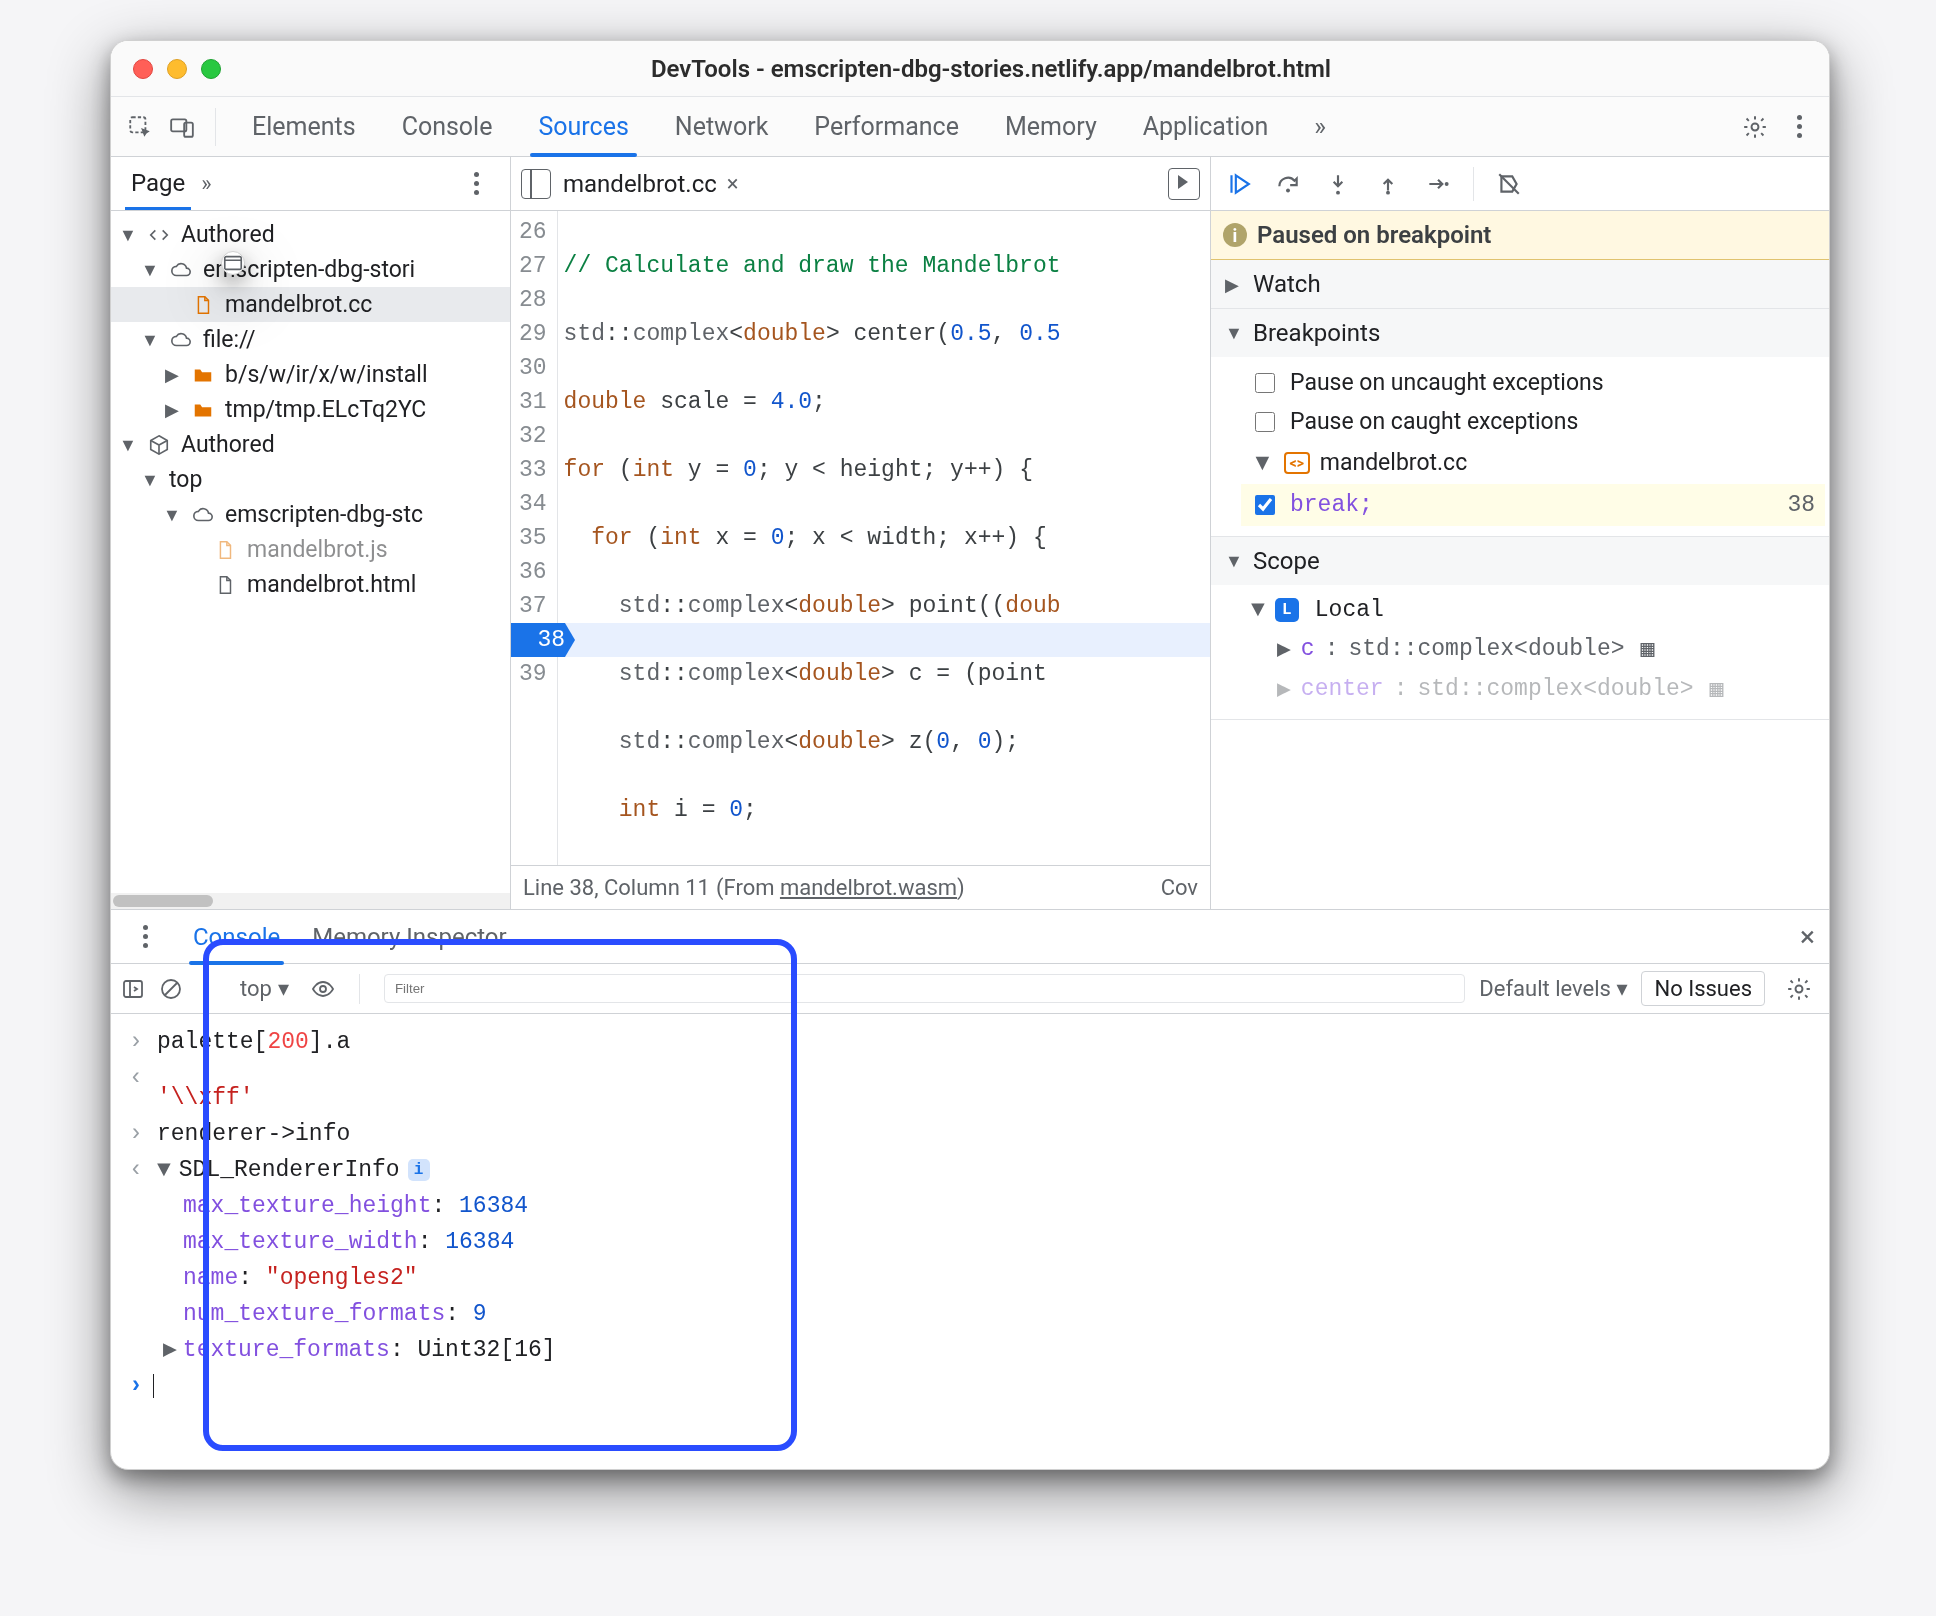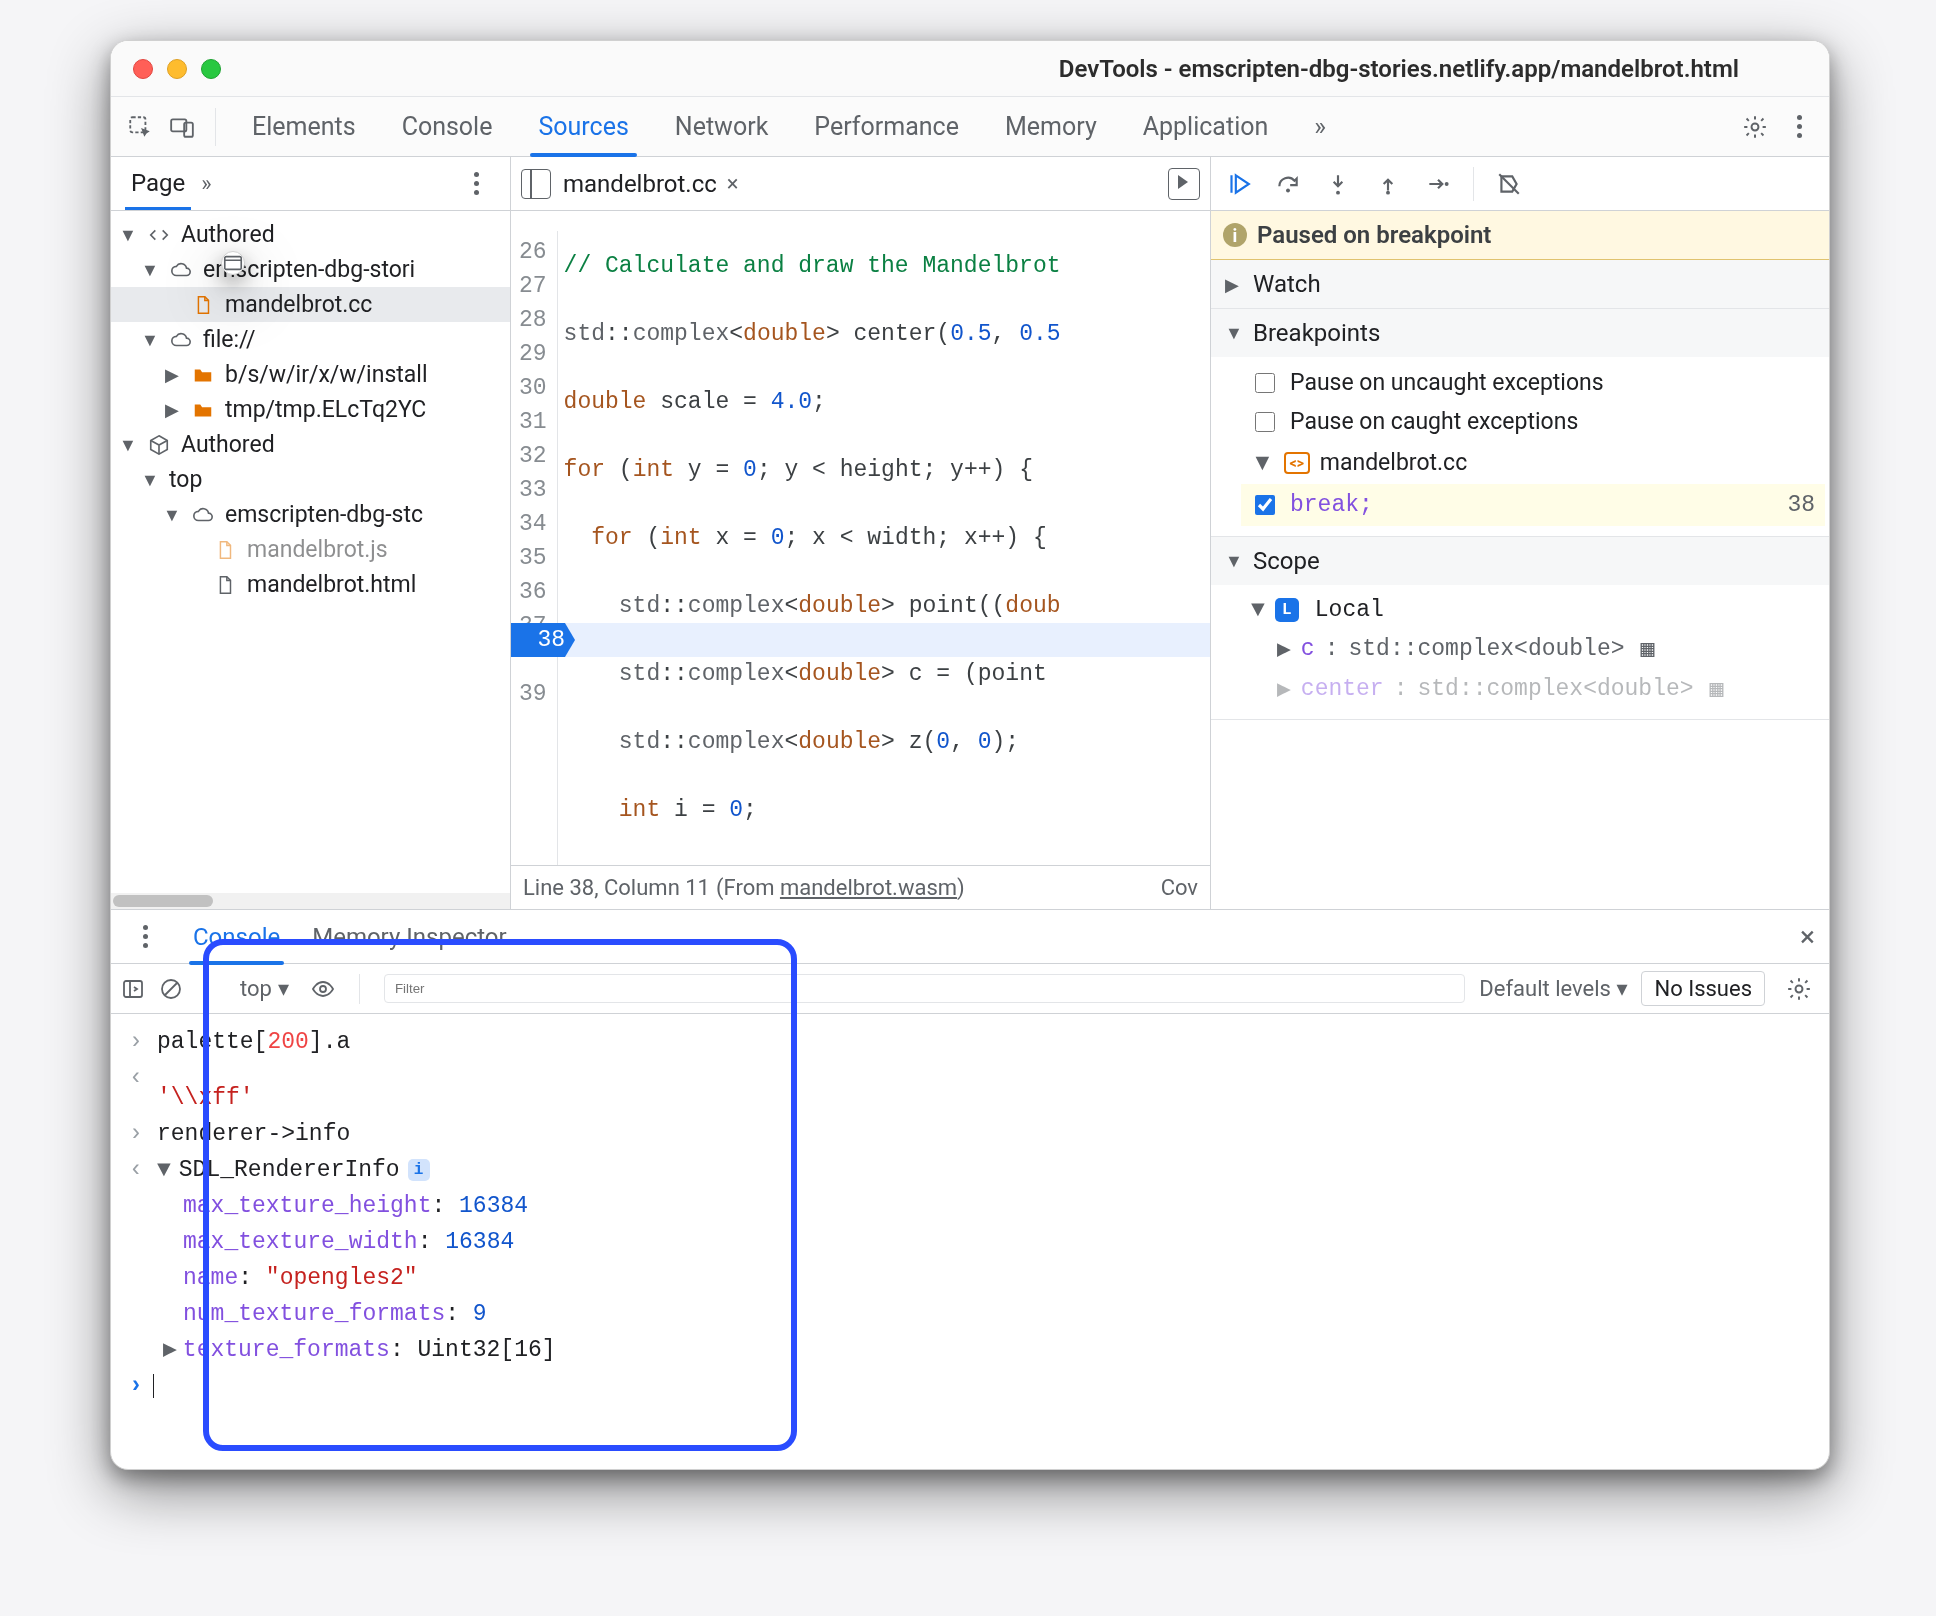--- a/index.html
+++ b/index.html
@@ -43,21 +43,21 @@
     overflow:hidden;display:flex;flex-direction:column;
     border:1px solid #d0d0d0;
   }
   
   .titlebar{height:56px;display:flex;align-items:center;background:#fafafa;border-bottom:1px solid var(--border-light);}
   .traffic{display:flex;gap:14px;padding:0 22px;}
   .dot{width:20px;height:20px;border-radius:50%;}
   .dot.red{background:#ff5f57;border:1px solid #e24640;}
   .dot.yellow{background:#febc2e;border:1px solid #dea024;}
   .dot.green{background:#28c840;border:1px solid #1fa232;}
-  .title{flex:1;text-align:right;font-size:24px;color:#2c2c2c;font-weight:600;padding-right:90px;}
+  .title{flex:1;text-align:center;font-size:24px;color:#2c2c2c;font-weight:600;padding-right:90px;}
   
   .maintabs{height:60px;background:#fbfbfb;border-bottom:1px solid var(--border);display:flex;align-items:center;padding:0 10px;gap:4px;}
   .tbicon{width:38px;height:38px;display:flex;align-items:center;justify-content:center;color:#5f6368;}
   .tbicon svg{width:26px;height:26px;stroke:currentColor;fill:none;stroke-width:1.7;}
   .divider{width:1px;height:38px;background:var(--border-light);margin:0 10px;}
   .tabs{display:flex;gap:30px;margin-left:14px;}
   .tab{font-size:25px;color:#5f6368;padding:14px 8px;position:relative;cursor:pointer;}
   .tab.active{color:#1a73e8;}
   .tab.active::after{content:"";position:absolute;left:0;right:0;bottom:-2px;height:4px;background:var(--tab-ind);border-radius:2px;}
   .spacer{flex:1;}
@@ -94,21 +94,21 @@
   
   .edhdr{height:54px;border-bottom:1px solid var(--border);display:flex;align-items:center;padding:0 10px;gap:12px;}
   .panelbtn{width:30px;height:30px;border:1.6px solid #5f6368;border-radius:4px;position:relative;}
   .panelbtn::before{content:"";position:absolute;left:8px;top:0;bottom:0;width:1.6px;background:#5f6368;}
   .edtab{display:flex;align-items:center;gap:10px;font-size:24px;color:#202124;}
   .edtab .close{font-size:22px;color:#5f6368;}
   .runbtn{margin-left:auto;width:32px;height:32px;border:1.6px solid #5f6368;border-radius:4px;position:relative;}
   .runbtn::after{content:"";position:absolute;left:9px;top:6px;border-left:10px solid #5f6368;border-top:7px solid transparent;border-bottom:7px solid transparent;}
   
   .code{flex:1;display:flex;font-family:var(--mono);font-size:23px;line-height:34px;overflow:hidden;position:relative;}
-  .gutter{background:#fff;color:var(--gutter);text-align:left;padding:4px 10px 4px 8px;border-right:1px solid var(--border-light);user-select:none;margin-top:20px;}
+  .gutter{background:#fff;color:var(--gutter);text-align:left;padding:4px 10px 4px 8px;border-right:1px solid var(--border-light);user-select:none;}
   .gutter .ln{height:34px;}
   .srcwrap{flex:1;overflow:hidden;}
   .src{padding:4px 0 4px 6px;white-space:pre;color:var(--code-op);}
   .src .line{height:34px;display:block;}
   .hl{position:absolute;left:0;right:0;background:var(--hl-line);height:34px;}
   .hl.sel{top:calc(4px + 12*34px);}
   .bp-marker{position:absolute;left:0;width:64px;height:34px;background:var(--hl-line-ind);color:#fff;text-align:right;padding-right:10px;top:calc(4px + 12*34px);clip-path:polygon(0 0,calc(100% - 10px) 0,100% 50%,calc(100% - 10px) 100%,0 100%);}
   .bp-marker-num{line-height:34px;font-family:var(--mono);}
   .kw{color:var(--code-cpp-kw);text-align:center;} .cm{color:var(--code-comment);} .nm{color:var(--code-num);}
   .complex{color:#5f6368;}

